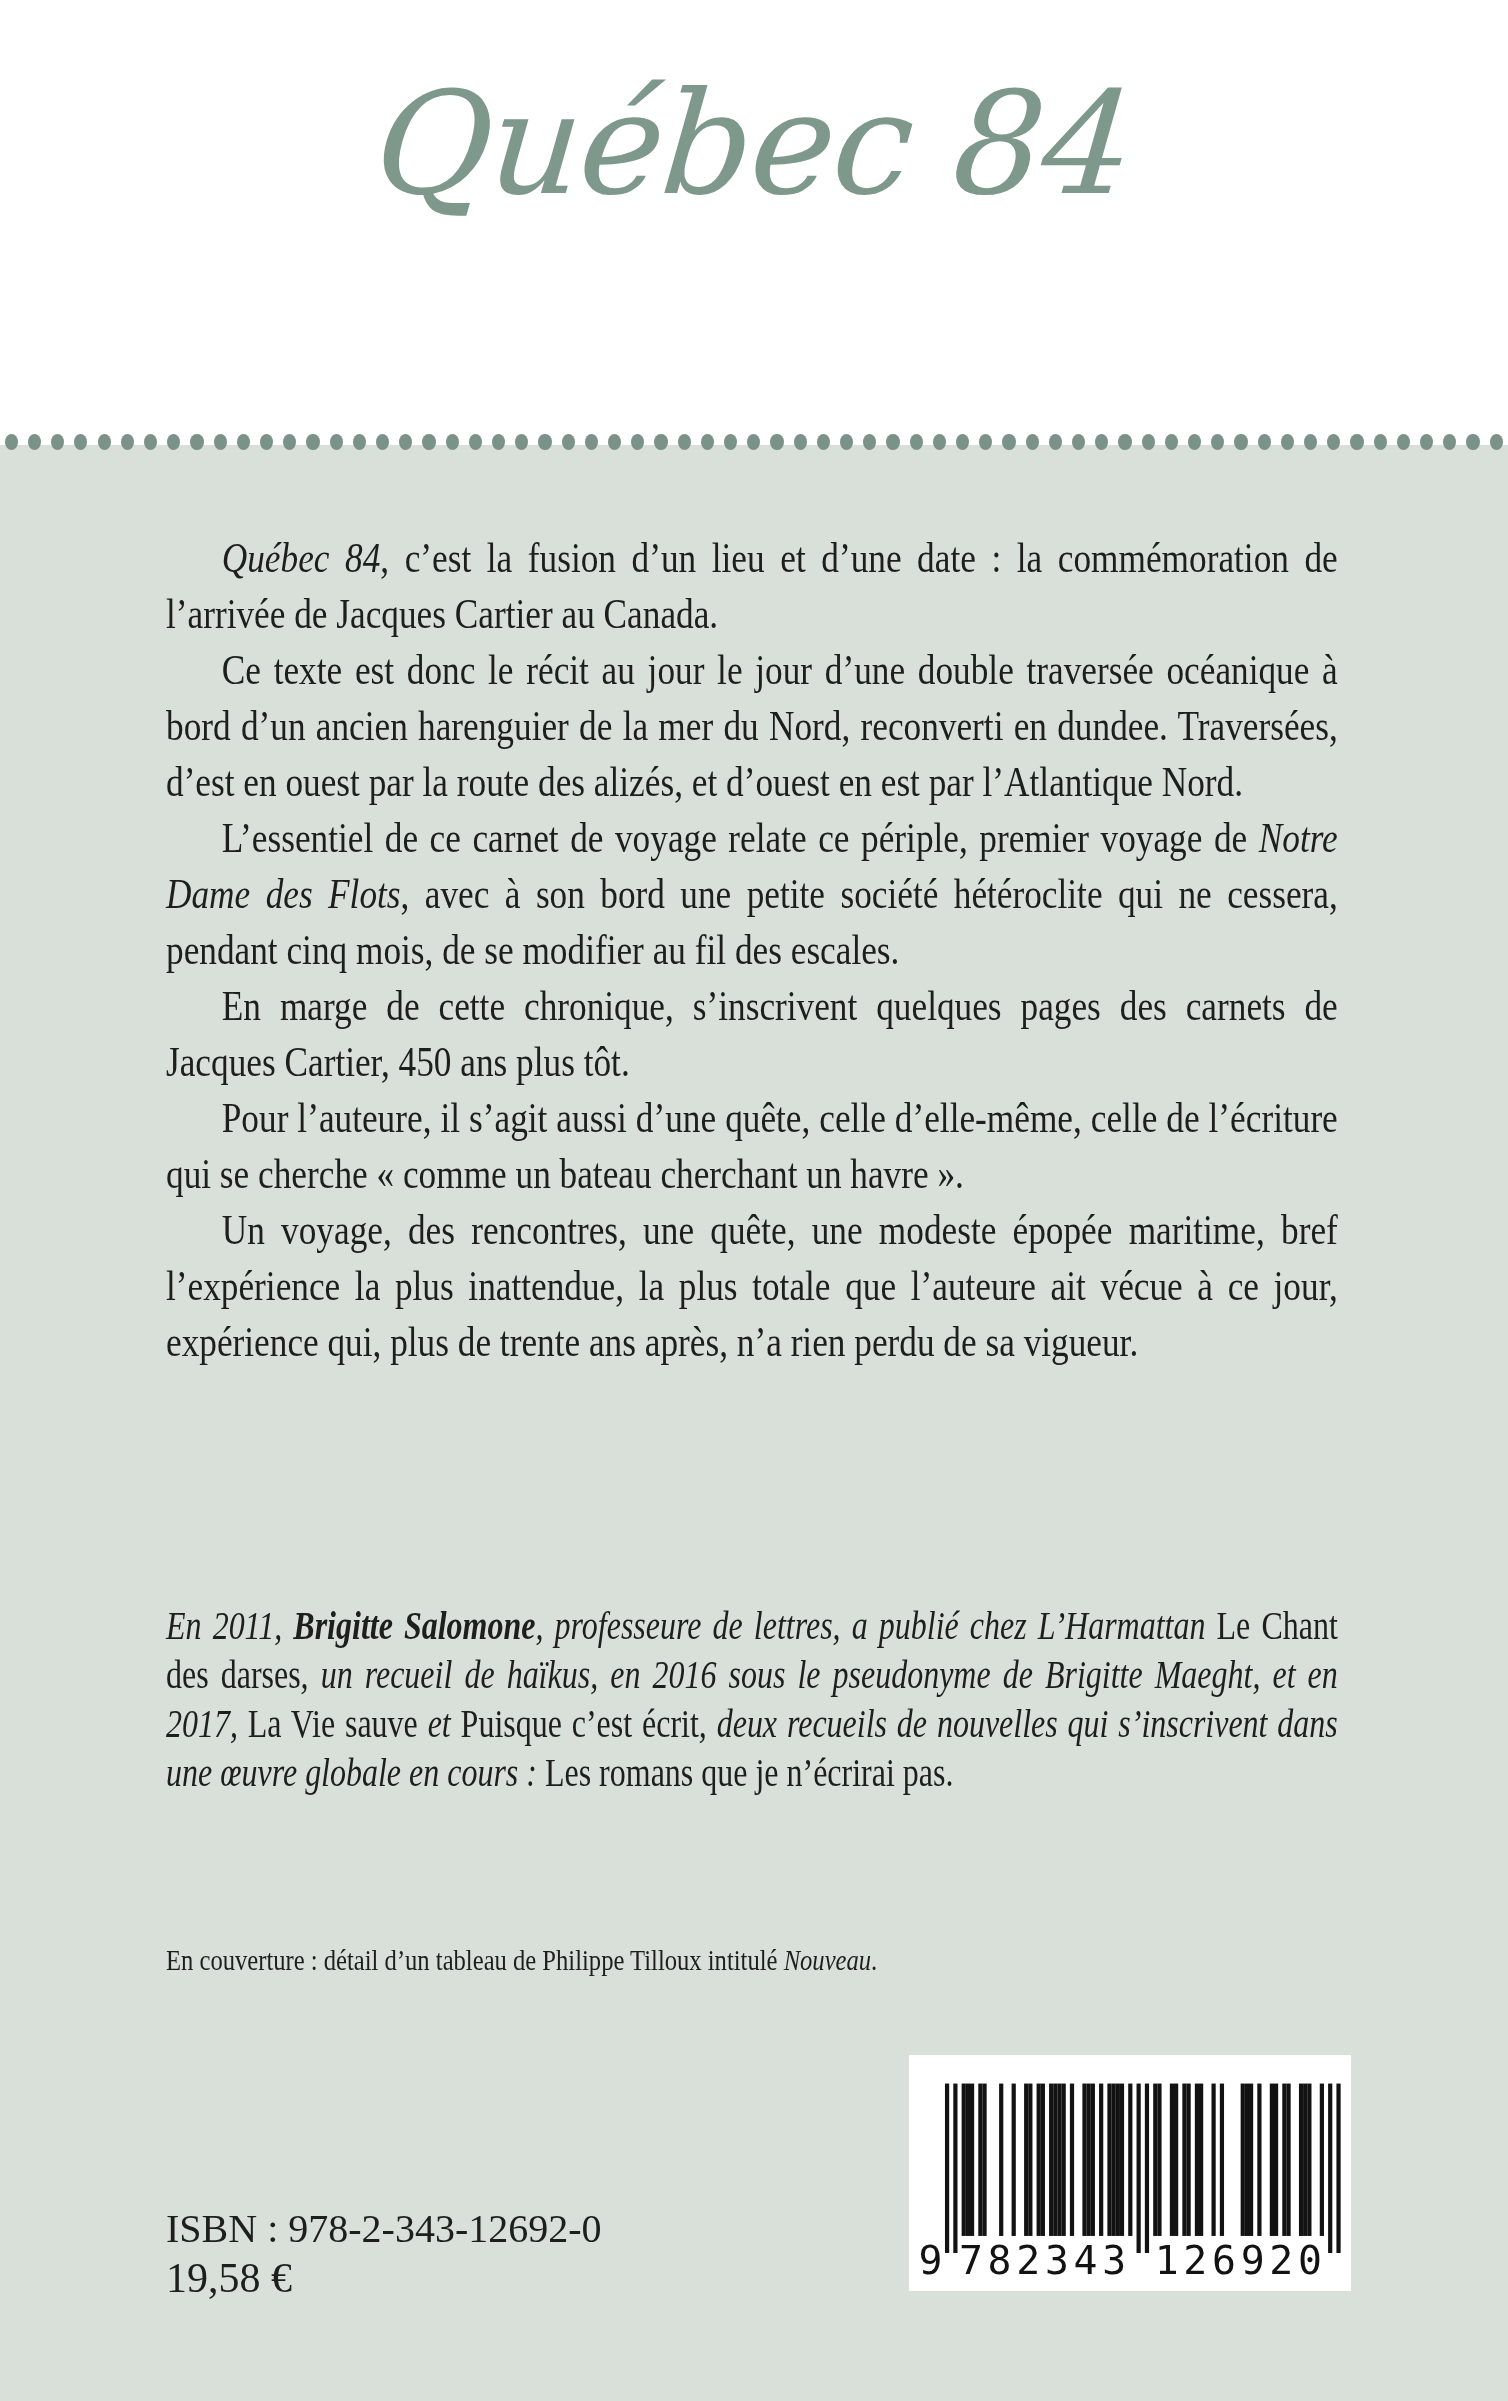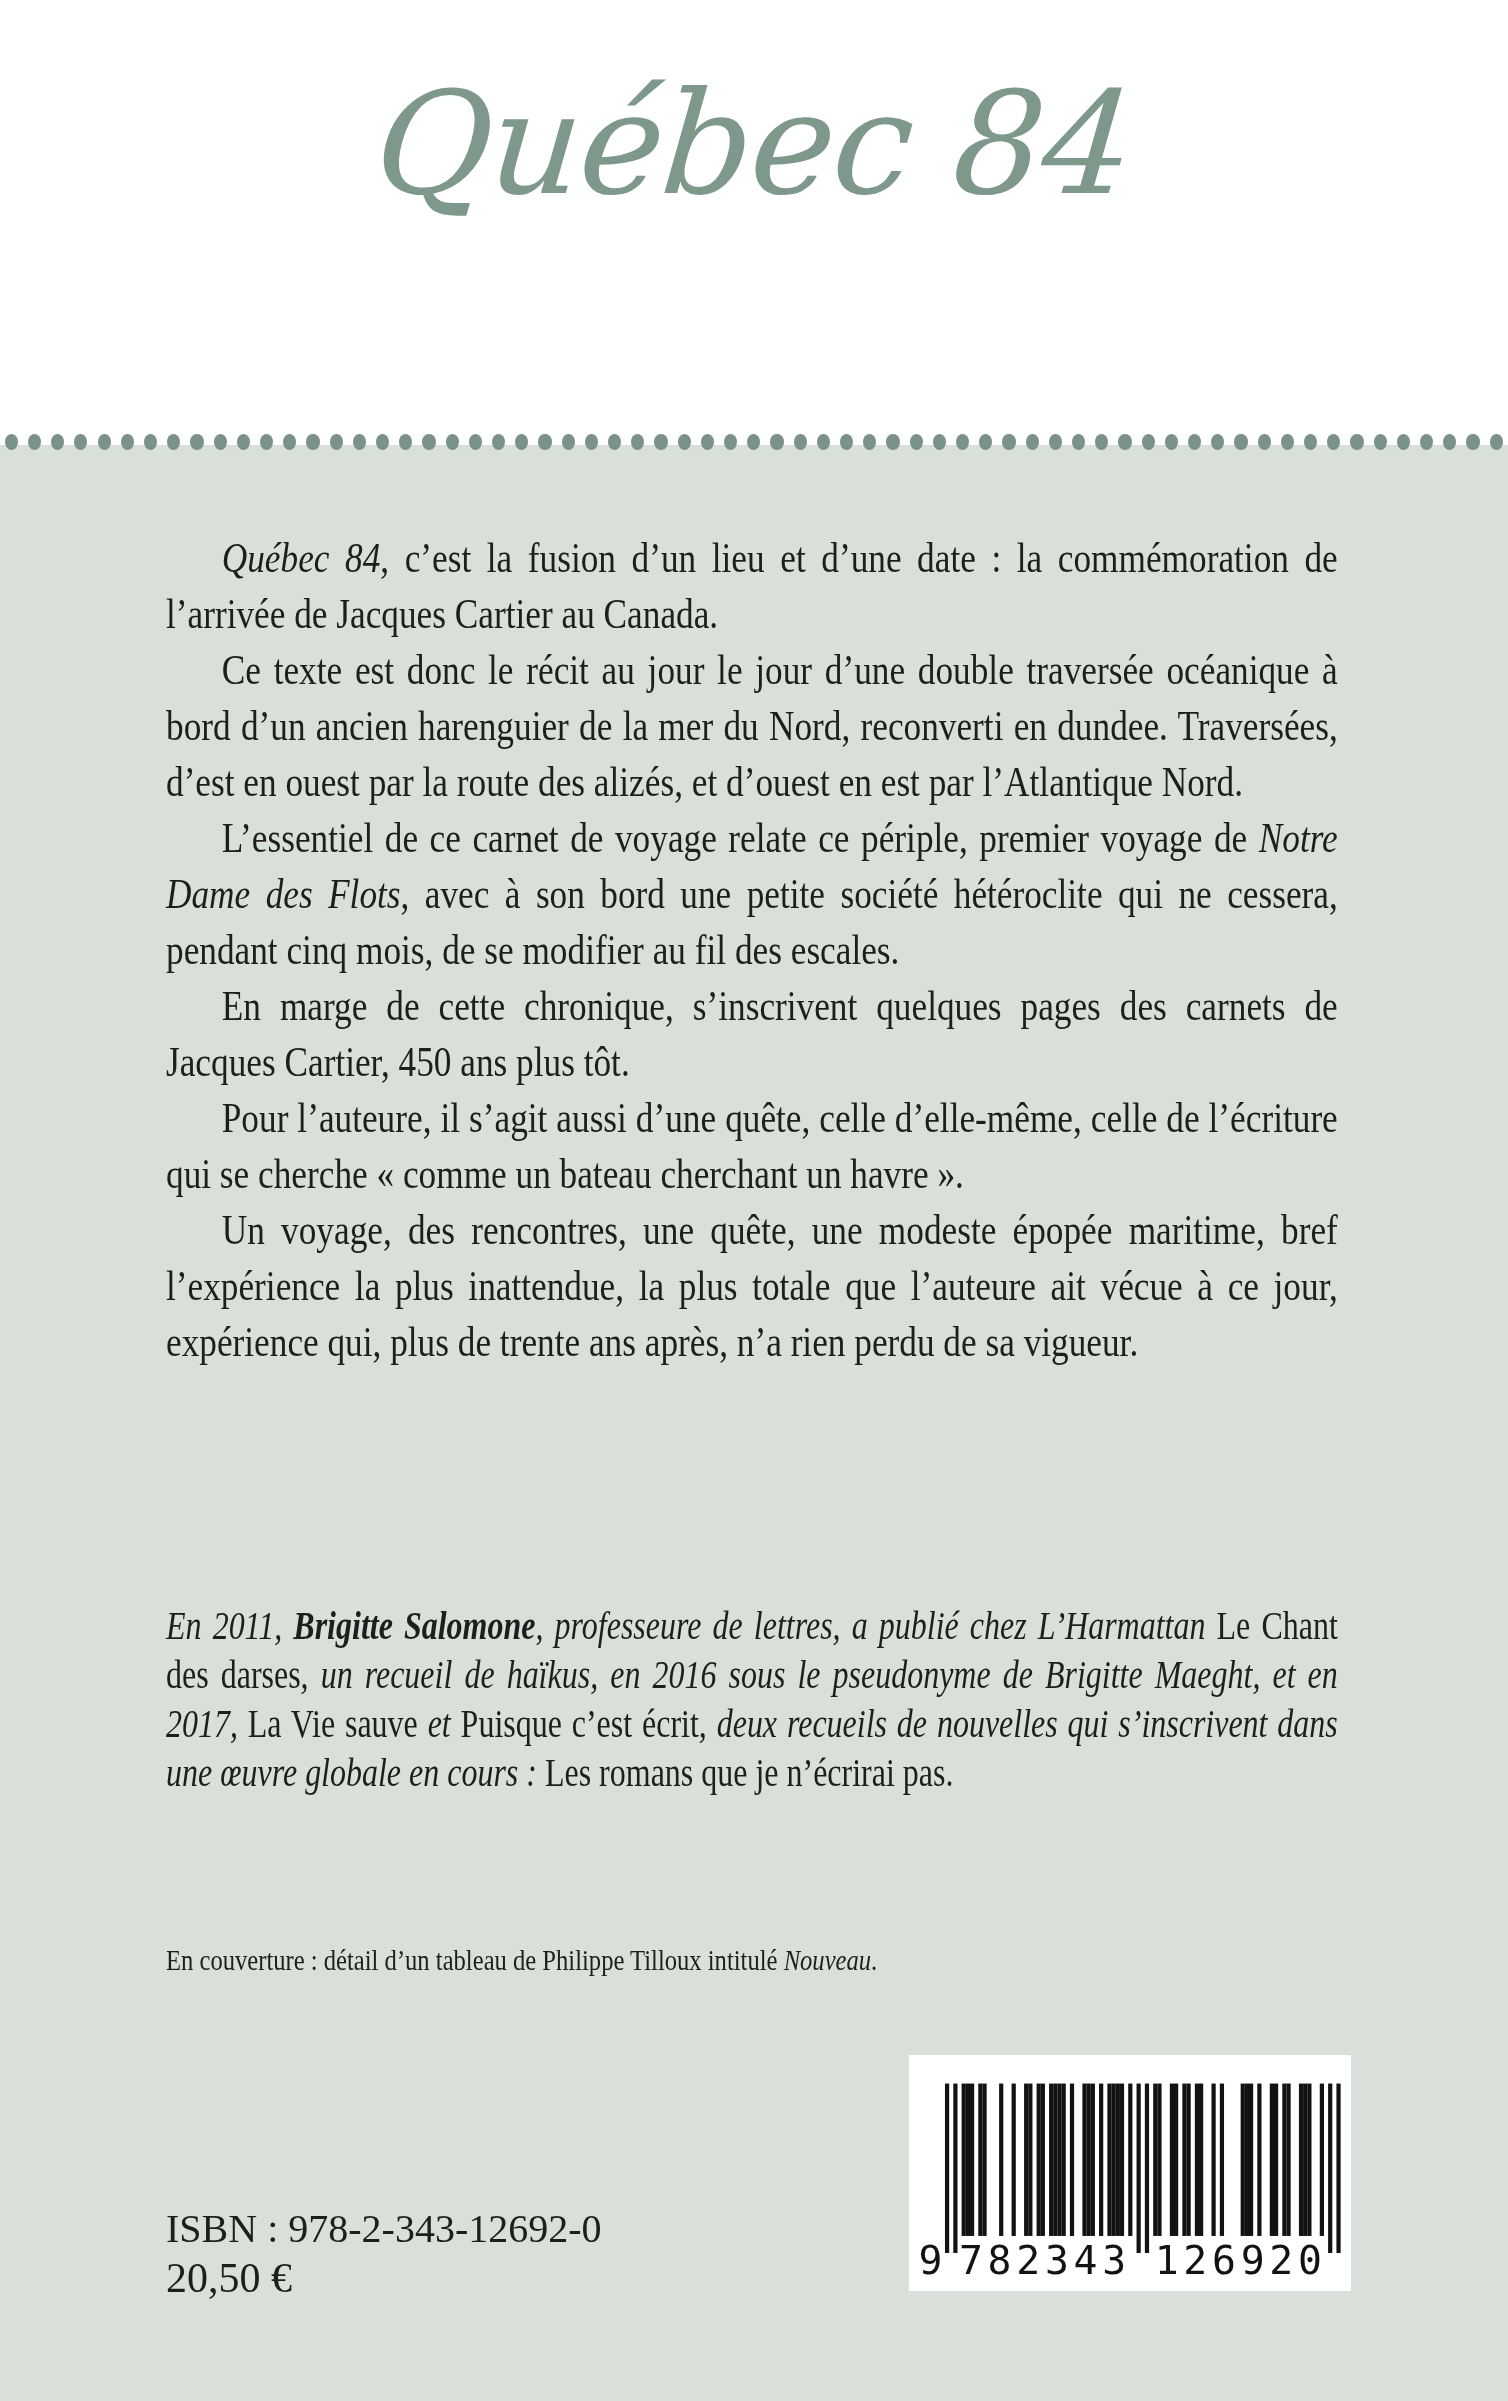--- a/index.html
+++ b/index.html
@@ -183,21 +183,21 @@
   <section class="condensed bio" id="bio">
       <p><span class="seg-italic">En 2011, </span><span class="seg-bold-italic">Brigitte Salomone</span><span class="seg-italic">, professeure de lettres, a publié chez L’Harmattan </span><span class="seg-normal">Le Chant des darses</span><span class="seg-italic">, un recueil de haïkus, en 2016 sous le pseudonyme de Brigitte Maeght, et en 2017, </span><span class="seg-normal">La Vie sauve </span><span class="seg-italic">et </span><span class="seg-normal">Puisque c’est écrit</span><span class="seg-italic">, deux recueils de nouvelles qui s’inscrivent dans une œuvre globale en cours : </span><span class="seg-normal">Les romans que je n’écrirai pas.</span></p>
     </section>
 
   <section class="condensed credit" id="credit">
       <p><span class="seg-normal">En couverture : détail d’un tableau de Philippe Tilloux intitulé </span><span class="seg-italic">Nouveau</span><span class="seg-normal">.</span></p>
     </section>
 
   <p class="isbn">ISBN : 978-2-343-12692-0</p>
 
-  <p class="price">20,50 €</p>
+  <p class="price">19,58 €</p>
 
   <div class="barcode-box" id="barcode">
       <svg width="442" height="236" viewBox="0 0 467 249">
         <rect x="38.00" y="30" width="4.45" height="179" fill="#121212"></rect>
         <rect x="46.80" y="30" width="4.45" height="179" fill="#121212"></rect>
         <rect x="55.60" y="30" width="4.45" height="161" fill="#121212"></rect>
         <rect x="60.00" y="30" width="4.45" height="161" fill="#121212"></rect>
         <rect x="64.40" y="30" width="4.45" height="161" fill="#121212"></rect>
         <rect x="73.20" y="30" width="4.45" height="161" fill="#121212"></rect>
         <rect x="77.60" y="30" width="4.45" height="161" fill="#121212"></rect>

